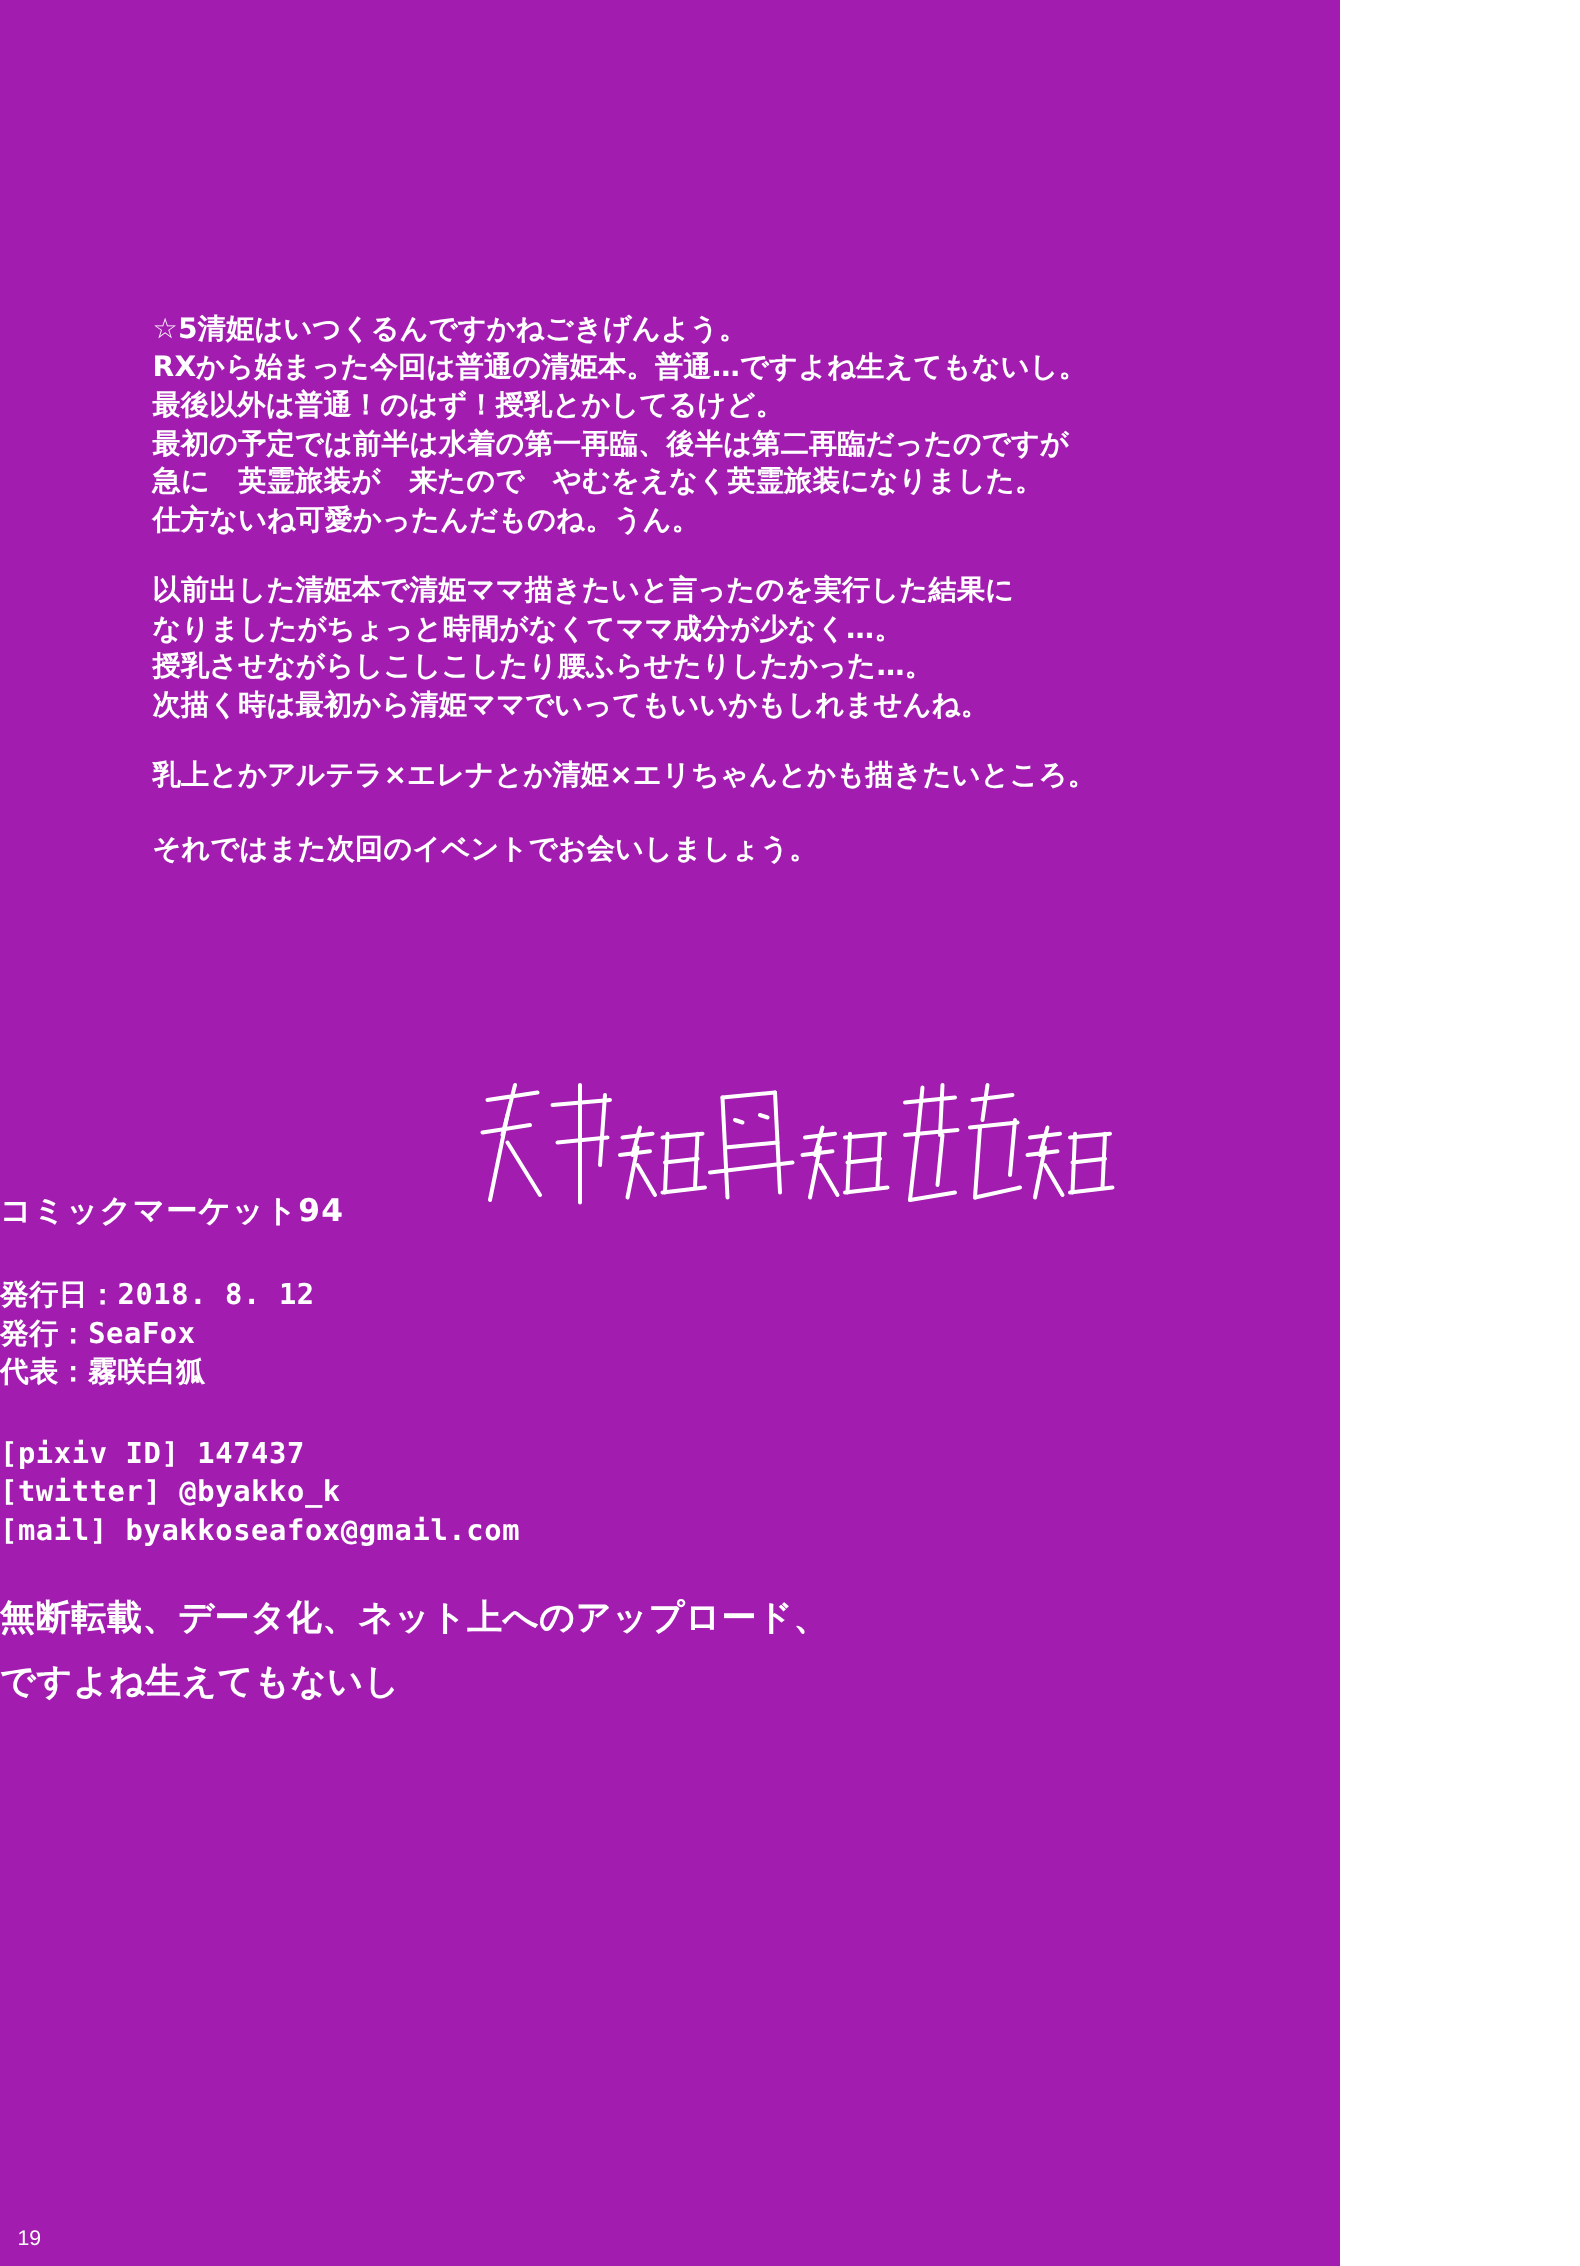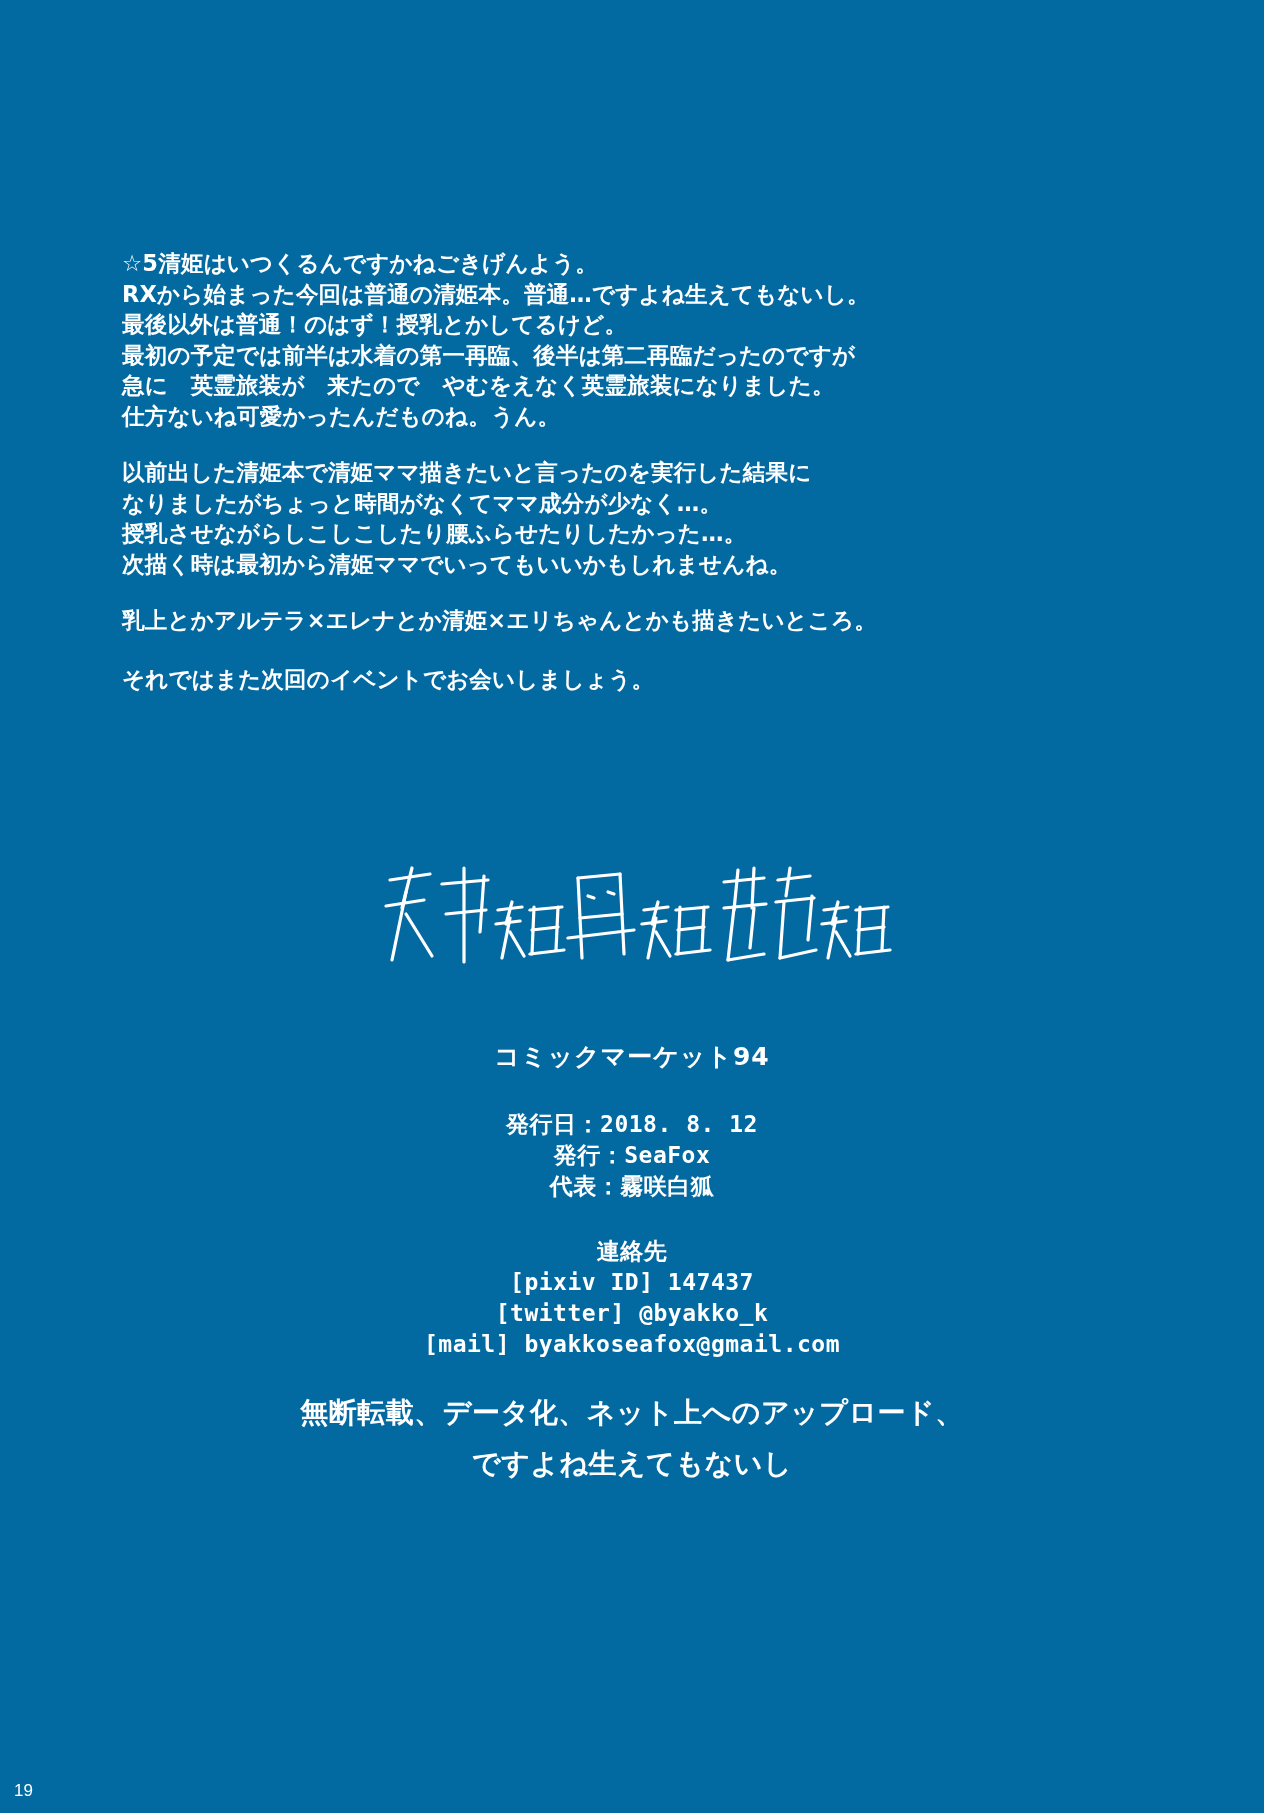--- a/index.html
+++ b/index.html
@@ -5,23 +5,23 @@
   html, body {
     margin: 0;
     padding: 0;
     background: #ffffff;
   }
   body {
     font-family: "Liberation Sans", sans-serif;
   }
   .page {
     position: relative;
-    width: 1264px;
+    width: 1072px;
     height: 1813px;
-    background: #0369a1;
+    background: #a21caf;
     overflow: hidden;
   }
   
   .afterword {
     position: absolute;
     left: 122px;
     top: 248px;
     width: 900px;
     color: #ffffff;
     font-size: 22.5px;
@@ -48,23 +48,23 @@
     text-align: center;
   }
   .logo-svg {
     display: inline-block;
   }
 
   
   .colophon {
     position: absolute;
     left: 0;
-    top: 1040px;
+    top: 952px;
     width: 1264px;
-    text-align: center;
+    text-align: left;
     color: #ffffff;
   }
   .event-name {
     font-family: "DejaVu Sans", "Liberation Sans", sans-serif;
     font-weight: 700;
     font-size: 25px;
     letter-spacing: 1px;
     margin-bottom: 36px;
   }
   .pub-lines {
@@ -204,21 +204,20 @@
   </div>
 
   <div class="colophon">
     <div class="event-name">コミックマーケット94</div>
     <div class="pub-lines">
       <div>発行日：2018. 8. 12</div>
       <div>発行：SeaFox</div>
       <div>代表：霧咲白狐</div>
     </div>
     <div class="contact-block">
-      <div>連絡先</div>
       <div>[pixiv ID] 147437</div>
       <div>[twitter] @byakko_k</div>
       <div>[mail] byakkoseafox@gmail.com</div>
     </div>
     <div class="notice">
       <div>無断転載、データ化、ネット上へのアップロード、</div>
       <div>ですよね生えてもないし</div>
     </div>
   </div>
 

